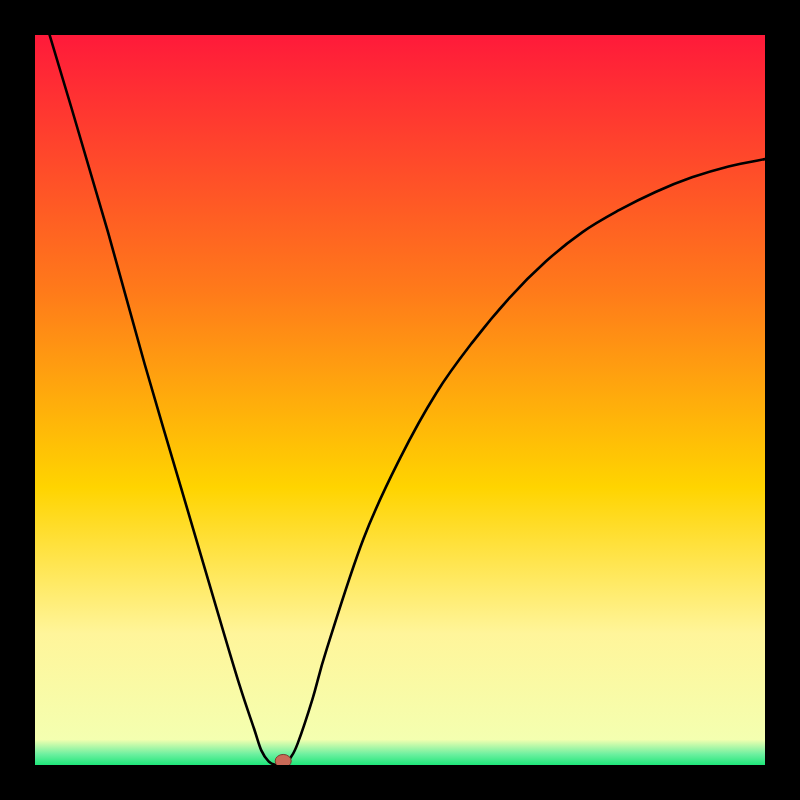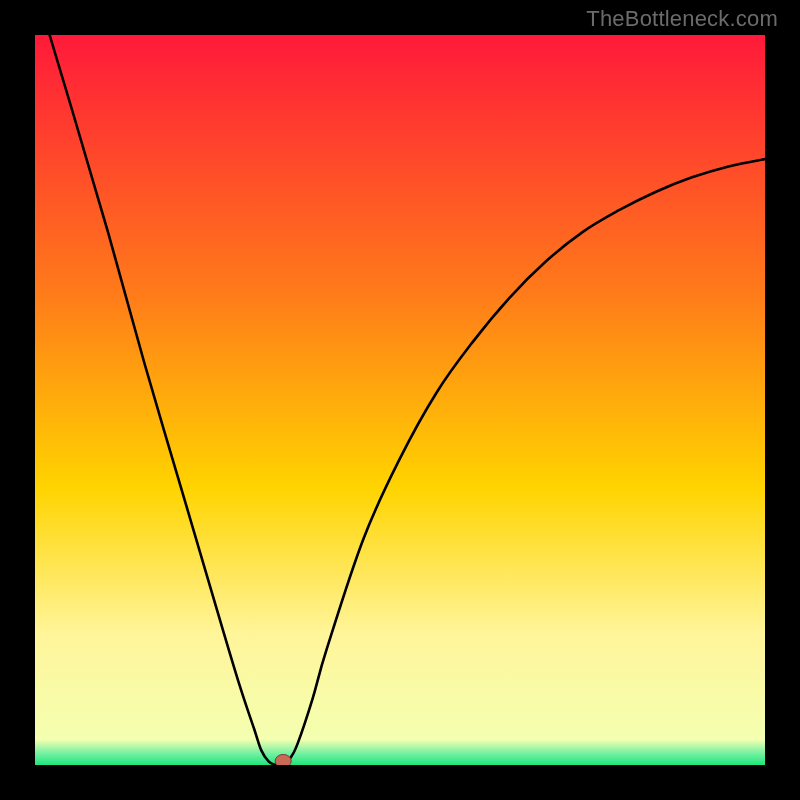--- a/index.html
+++ b/index.html
@@ -33,21 +33,20 @@
     color: #6b6b6b;
     font-size: 22px;
     letter-spacing: 0.2px;
     font-weight: 500;
   }
 </style>
 </head>
 <body>
 
 <div class="frame">
-  <div class="watermark">TheBottleneck.com</div>
   <div class="plot">
     <svg id="chart-svg" width="730" height="730" viewBox="0 0 730 730" preserveAspectRatio="none">
       <defs>
         <linearGradient id="bg-grad" x1="0" y1="0" x2="0" y2="1">
             <stop offset="0%" stop-color="#ff1a3a"></stop>
             <stop offset="35%" stop-color="#ff7a1a"></stop>
             <stop offset="62%" stop-color="#ffd400"></stop>
             <stop offset="82%" stop-color="#fff59a"></stop>
             <stop offset="96.5%" stop-color="#f4ffb0"></stop>
             <stop offset="98.5%" stop-color="#6ef0a0"></stop>

